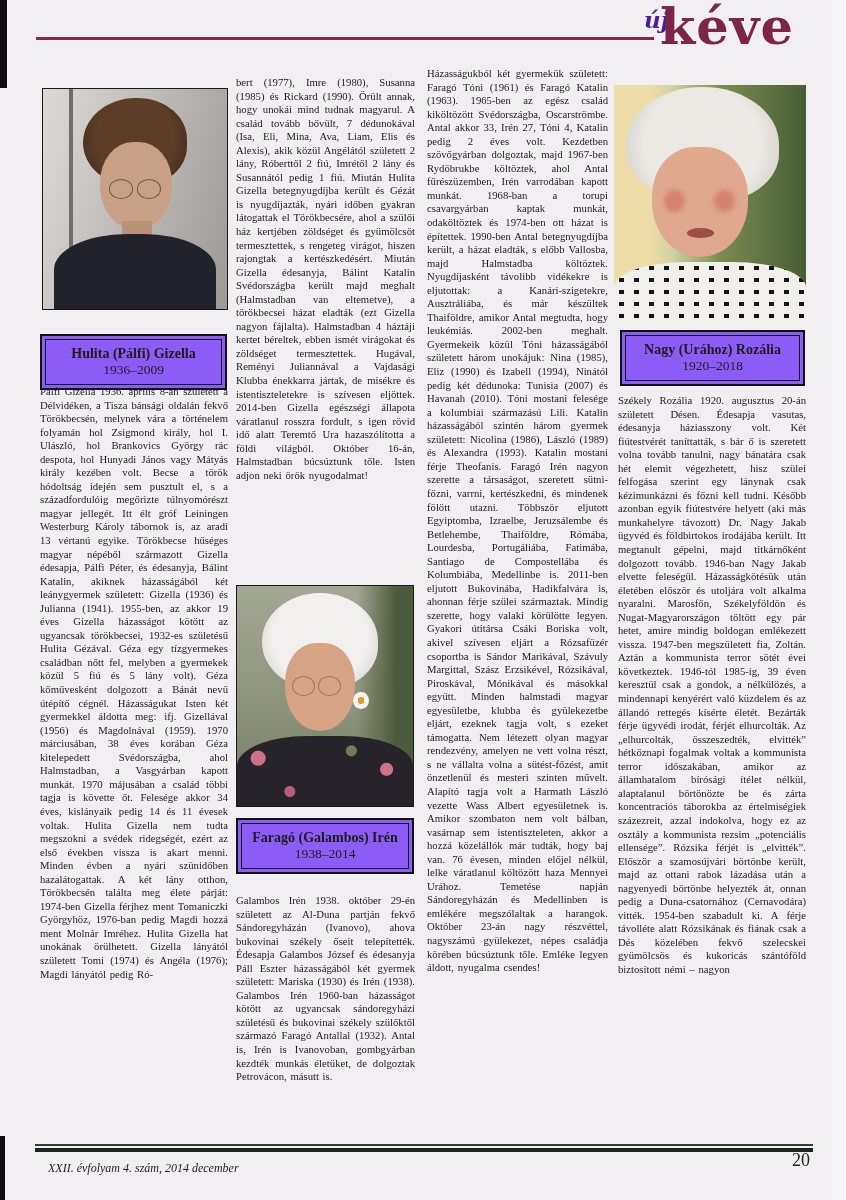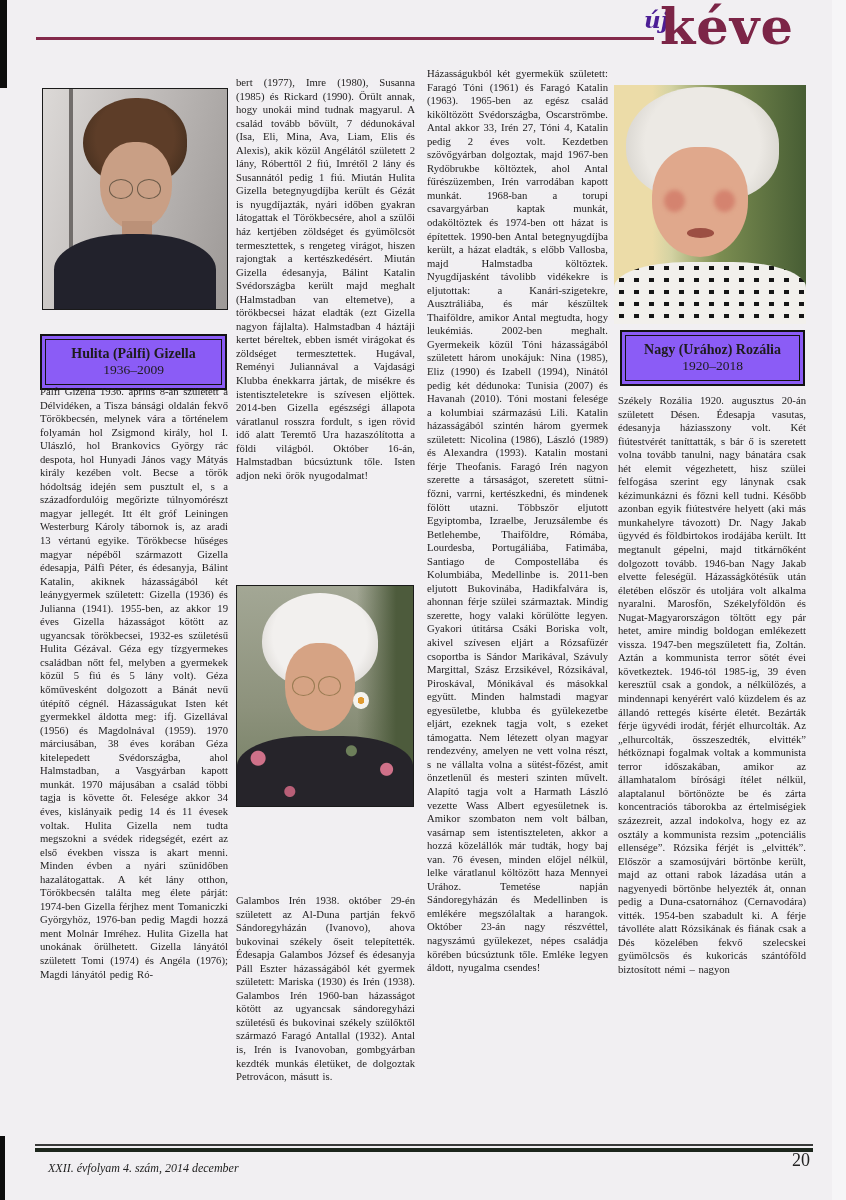--- a/index.html
+++ b/index.html
@@ -123,20 +123,26 @@
     <div class="layer p2-bg"></div>
     <div class="layer p2-fol"></div>
     <div class="layer p2-hair"></div>
     <div class="layer p2-face"></div>
     <div class="layer p2-gl1"></div>
     <div class="layer p2-gl2"></div>
     <div class="layer p2-daisy"></div>
     <div class="layer p2-body"></div>
   </div>
 
+  <div class="capbox k2">
+    <div class="inner">
+      <div class="cap-title">Faragó (Galambos) Irén</div>
+      <div class="cap-years">1938–2014</div>
+    </div>
+  </div>
 
   <div class="coltext c2b">Galambos Irén 1938. október 29-én született az Al-Duna partján fekvő Sándoregyházán (Ivanovo), ahova bukovinai székely őseit telepítették. Édesapja Galambos József és édesanyja Páll Eszter házasságából két gyermek született: Mariska (1930) és Irén (1938). Galambos Irén 1960-ban házasságot kötött az ugyancsak sándoregyházi születésű és bukovinai székely szülőktől származó Faragó Antallal (1932). Antal is, Irén is Ivanovoban, gombgyárban kezdték munkás életüket, de dolgoztak Petrovácon, másutt is.</div>
 
   <div class="coltext c3">Házasságukból két gyermekük született: Faragó Tóni (1961) és Faragó Katalin (1963). 1965-ben az egész család kiköltözött Svédországba, Oscarströmbe. Antal akkor 33, Irén 27, Tóni 4, Katalin pedig 2 éves volt. Kezdetben szövőgyárban dolgoztak, majd 1967-ben Rydöbrukbe költöztek, ahol Antal fűrészüzemben, Irén varrodában kapott munkát. 1968-ban a torupi csavargyárban kaptak munkát, odaköltöztek és 1974-ben ott házat is építettek. 1990-ben Antal betegnyugdíjba került, a házat eladták, s előbb Vallosba, majd Halmstadba költöztek. Nyugdíjasként távolibb vidékekre is eljutottak: a Kanári-szigetekre, Ausztráliába, és már készültek Thaiföldre, amikor Antal megtudta, hogy leukémiás. 2002-ben meghalt. Gyermekeik közül Tóni házasságából született három unokájuk: Nina (1985), Eliz (1990) és Izabell (1994), Ninától pedig két dédunoka: Tunisia (2007) és Havanah (2010). Tóni mostani felesége a kolumbiai származású Lili. Katalin házasságából szintén három gyermek született: Nicolina (1986), László (1989) és Alexandra (1993). Katalin mostani férje Theofanis. Faragó Irén nagyon szerette a társaságot, szeretett sütni-főzni, varrni, kertészkedni, és mindenek fölött utazni. Többször eljutott Egyiptomba, Izraelbe, Jeruzsálembe és Betlehembe, Thaiföldre, Rómába, Lourdesba, Portugáliába, Fatimába, Santiago de Compostellába és Kolumbiába, Medellinbe is. 2011-ben eljutott Bukovinába, Hadikfalvára is, ahonnan férje szülei származtak. Mindig szerette, hogy valaki körülötte legyen. Gyakori útitársa Csáki Boriska volt, akivel szívesen eljárt a Rózsafüzér csoportba is Sándor Marikával, Szávuly Margittal, Szász Erzsikével, Rózsikával, Piroskával, Mónikával és másokkal együtt. Minden halmstadi magyar egyesületbe, klubba és gyülekezetbe eljárt, ezeknek tagja volt, s ezeket támogatta. Nem létezett olyan magyar rendezvény, amelyen ne vett volna részt, s ne vállalta volna a sütést-főzést, amit önzetlenül és mesteri szinten művelt. Alapító tagja volt a Harmath László vezette Wass Albert egyesületnek is. Amikor szombaton nem volt bálban, vasárnap sem istentiszteleten, akkor a hozzá közelállók már tudták, hogy baj van. 76 évesen, minden előjel nélkül, lelke váratlanul költözött haza Mennyei Urához. Temetése napján Sándoregyházán és Medellinben is emlékére megszólaltak a harangok. Október 23-án nagy részvéttel, nagyszámú gyülekezet, népes családja körében búcsúztunk tőle. Emléke legyen áldott, nyugalma csendes!</div>
 
   <div class="photo ph3">
     <div class="layer p3-bg"></div>
     <div class="layer p3-hair"></div>
     <div class="layer p3-face"></div>
     <div class="layer p3-cheek1"></div>

